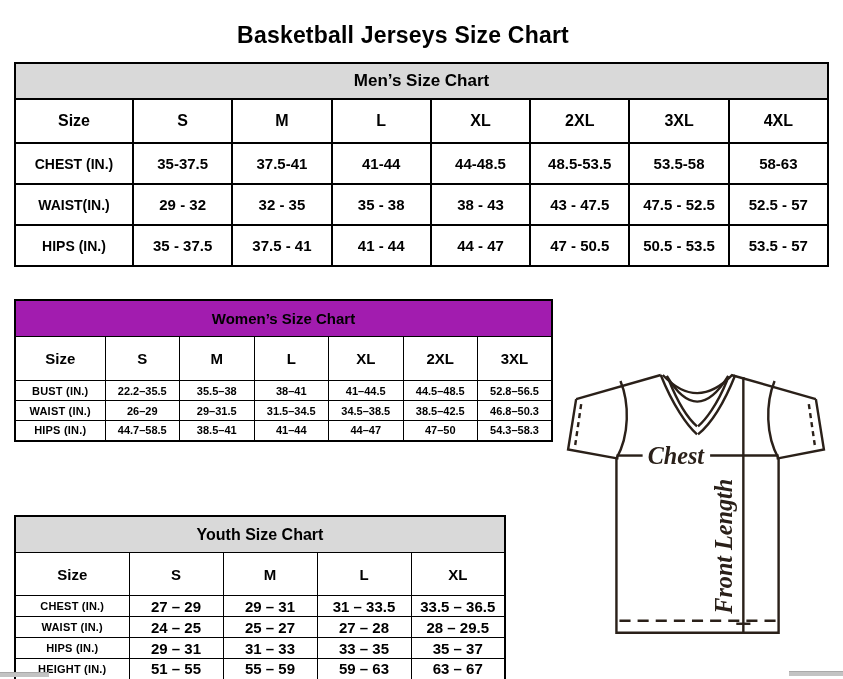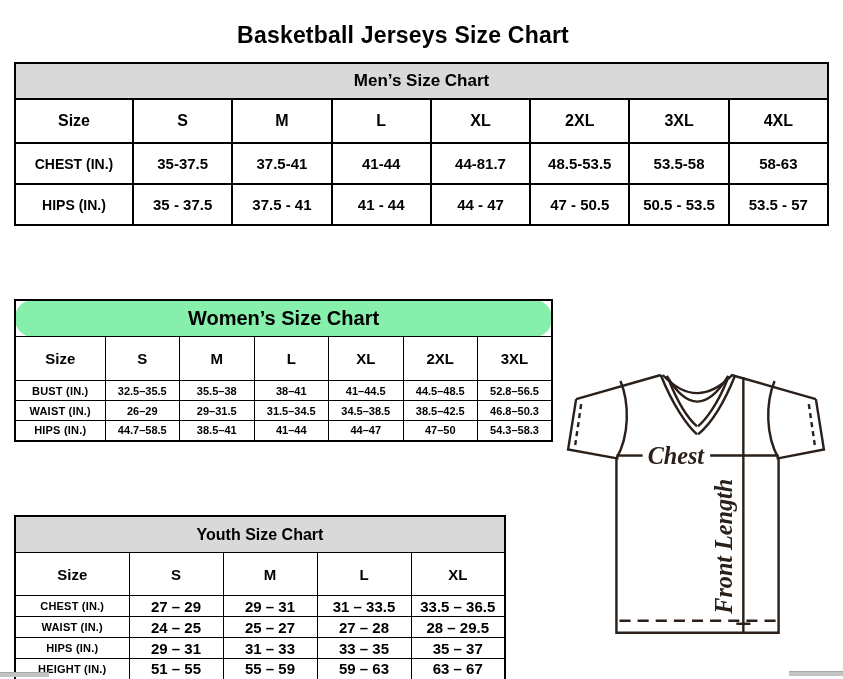--- a/index.html
+++ b/index.html
@@ -24,21 +24,21 @@
   .men td{border:2px solid #000;font-size:15px;}
   .men .ttl{background:#d9d9d9;height:34px;font-size:17px;}
   .men .head td,.men tr.head{height:42px;}
   .men .head td{font-size:16px;}
   .men tr.data{height:41px;}
   .men td.lbl{font-size:14px;}
   
   .women{left:14px;top:299px;width:539px;}
   .women td{border:1px solid #000;font-size:11px;}
   .women{border:2px solid #000;}
-  .women .ttl{background:#86efac;height:35px;font-size:20px;border-radius:18px;}
+  .women .ttl{background:#a21caf;height:35px;font-size:15px;}
   .women tr.head{height:44px;}
   .women .head td{font-size:15px;}
   .women tr.data{height:20px;}
   .women td.lbl{font-size:11px;letter-spacing:0.2px;}
   
   .youth{left:14px;top:515px;width:492px;border:2px solid #000;}
   .youth td{border:1px solid #000;font-size:15px;}
   .youth .ttl{background:#d9d9d9;height:35px;font-size:16px;}
   .youth tr.head{height:43px;}
   .youth .head td{font-size:15px;}
@@ -85,24 +85,34 @@
       <td>XL</td>
       <td>2XL</td>
       <td>3XL</td>
       <td>4XL</td>
     </tr>
     <tr class="data">
       <td class="lbl">CHEST (IN.)</td>
       <td>35-37.5</td>
       <td>37.5-41</td>
       <td>41-44</td>
-      <td>44-81.7</td>
+      <td>44-48.5</td>
       <td>48.5-53.5</td>
       <td>53.5-58</td>
       <td>58-63</td>
+    </tr>
+    <tr class="data">
+      <td class="lbl">WAIST(IN.)</td>
+      <td>29 - 32</td>
+      <td>32 - 35</td>
+      <td>35 - 38</td>
+      <td>38 - 43</td>
+      <td>43 - 47.5</td>
+      <td>47.5 - 52.5</td>
+      <td>52.5 - 57</td>
     </tr>
     <tr class="data">
       <td class="lbl">HIPS (IN.)</td>
       <td>35 - 37.5</td>
       <td>37.5 - 41</td>
       <td>41 - 44</td>
       <td>44 - 47</td>
       <td>47 - 50.5</td>
       <td>50.5 - 53.5</td>
       <td>53.5 - 57</td>
@@ -128,21 +138,21 @@
       <td>Size</td>
       <td>S</td>
       <td>M</td>
       <td>L</td>
       <td>XL</td>
       <td>2XL</td>
       <td>3XL</td>
     </tr>
     <tr class="data">
       <td class="lbl">BUST (IN.)</td>
-      <td>32.5–35.5</td>
+      <td>22.2–35.5</td>
       <td>35.5–38</td>
       <td>38–41</td>
       <td>41–44.5</td>
       <td>44.5–48.5</td>
       <td>52.8–56.5</td>
     </tr>
     <tr class="data">
       <td class="lbl">WAIST (IN.)</td>
       <td>26–29</td>
       <td>29–31.5</td>

